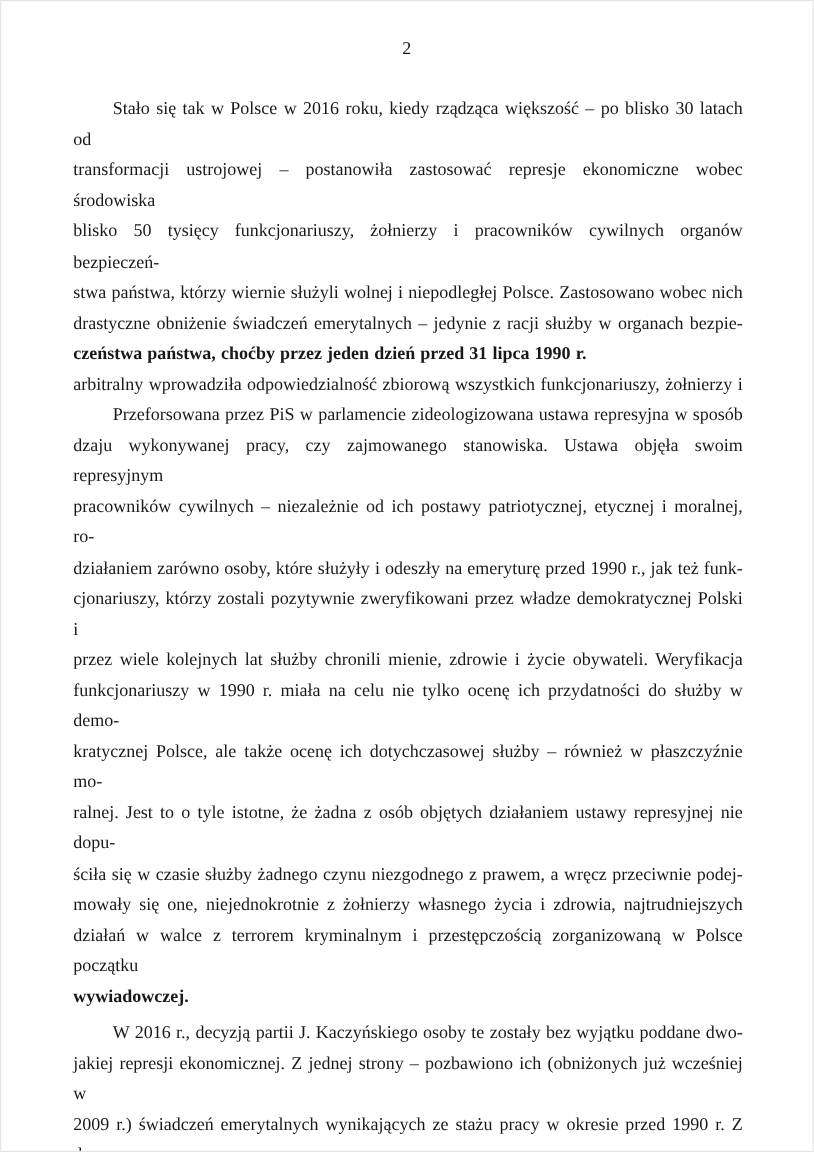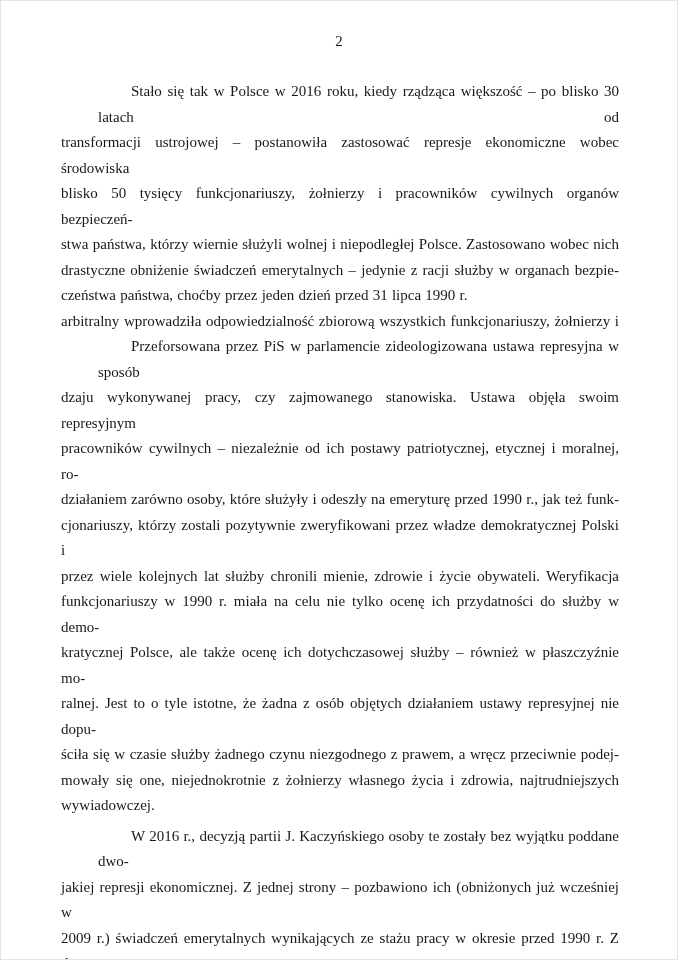--- a/index.html
+++ b/index.html
@@ -36,22 +36,22 @@
     line-height: 25.5px;
     word-spacing: 0.5px;
   }
   .paragraph { margin: 0; }
   .paragraph + .paragraph.spaced { margin-top: 5px; }
   .line {
     text-align: justify;
     text-align-last: justify;
     white-space: normal;
   }
-  .line.first { text-indent: 33px; margin-left: 37px; }
-  .line.last { text-align-last: left; }
+  .line.first { text-indent: 33px; }
+  .line.last { text-align-last: left; font-weight: bold; }
 </style>
 </head>
 <body style="color: rgb(24, 24, 24);">
 
 <div class="sheet" style="background: rgb(255, 255, 255);">
   <div class="page-number">2</div>
   <div class="doc-body">
       <div class="paragraph">
         <div class="line first">Stało się tak w Polsce w 2016 roku, kiedy rządząca większość – po blisko 30 latach od</div>
         <div class="line">transformacji ustrojowej – postanowiła zastosować represje ekonomiczne wobec środowiska</div>
@@ -66,20 +66,21 @@
         <div class="line">dzaju wykonywanej pracy, czy zajmowanego stanowiska. Ustawa objęła swoim represyjnym</div>
         <div class="line">pracowników cywilnych – niezależnie od ich postawy patriotycznej, etycznej i moralnej, ro-</div>
         <div class="line">działaniem zarówno osoby, które służyły i odeszły na emeryturę przed 1990 r., jak też funk-</div>
         <div class="line">cjonariuszy, którzy zostali pozytywnie zweryfikowani przez władze demokratycznej Polski i</div>
         <div class="line">przez wiele kolejnych lat służby chronili mienie, zdrowie i życie obywateli. Weryfikacja</div>
         <div class="line">funkcjonariuszy w 1990 r. miała na celu nie tylko ocenę ich przydatności do służby w demo-</div>
         <div class="line">kratycznej Polsce, ale także ocenę ich dotychczasowej służby – również w płaszczyźnie mo-</div>
         <div class="line">ralnej. Jest to o tyle istotne, że żadna z osób objętych działaniem ustawy represyjnej nie dopu-</div>
         <div class="line">ściła się w czasie służby żadnego czynu niezgodnego z prawem, a wręcz przeciwnie podej-</div>
         <div class="line">mowały się one, niejednokrotnie z żołnierzy własnego życia i zdrowia, najtrudniejszych</div>
+        <div class="line">działań w walce z terrorem kryminalnym i przestępczością zorganizowaną w Polsce początku</div>
         <div class="line last">wywiadowczej.</div>
       </div>
       <div class="paragraph spaced">
         <div class="line first">W 2016 r., decyzją partii J. Kaczyńskiego osoby te zostały bez wyjątku poddane dwo-</div>
         <div class="line">jakiej represji ekonomicznej. Z jednej strony – pozbawiono ich (obniżonych już wcześniej w</div>
         <div class="line">2009 r.) świadczeń emerytalnych wynikających ze stażu pracy w okresie przed 1990 r. Z dru-</div>
       </div>
     </div>
 </div>
 

